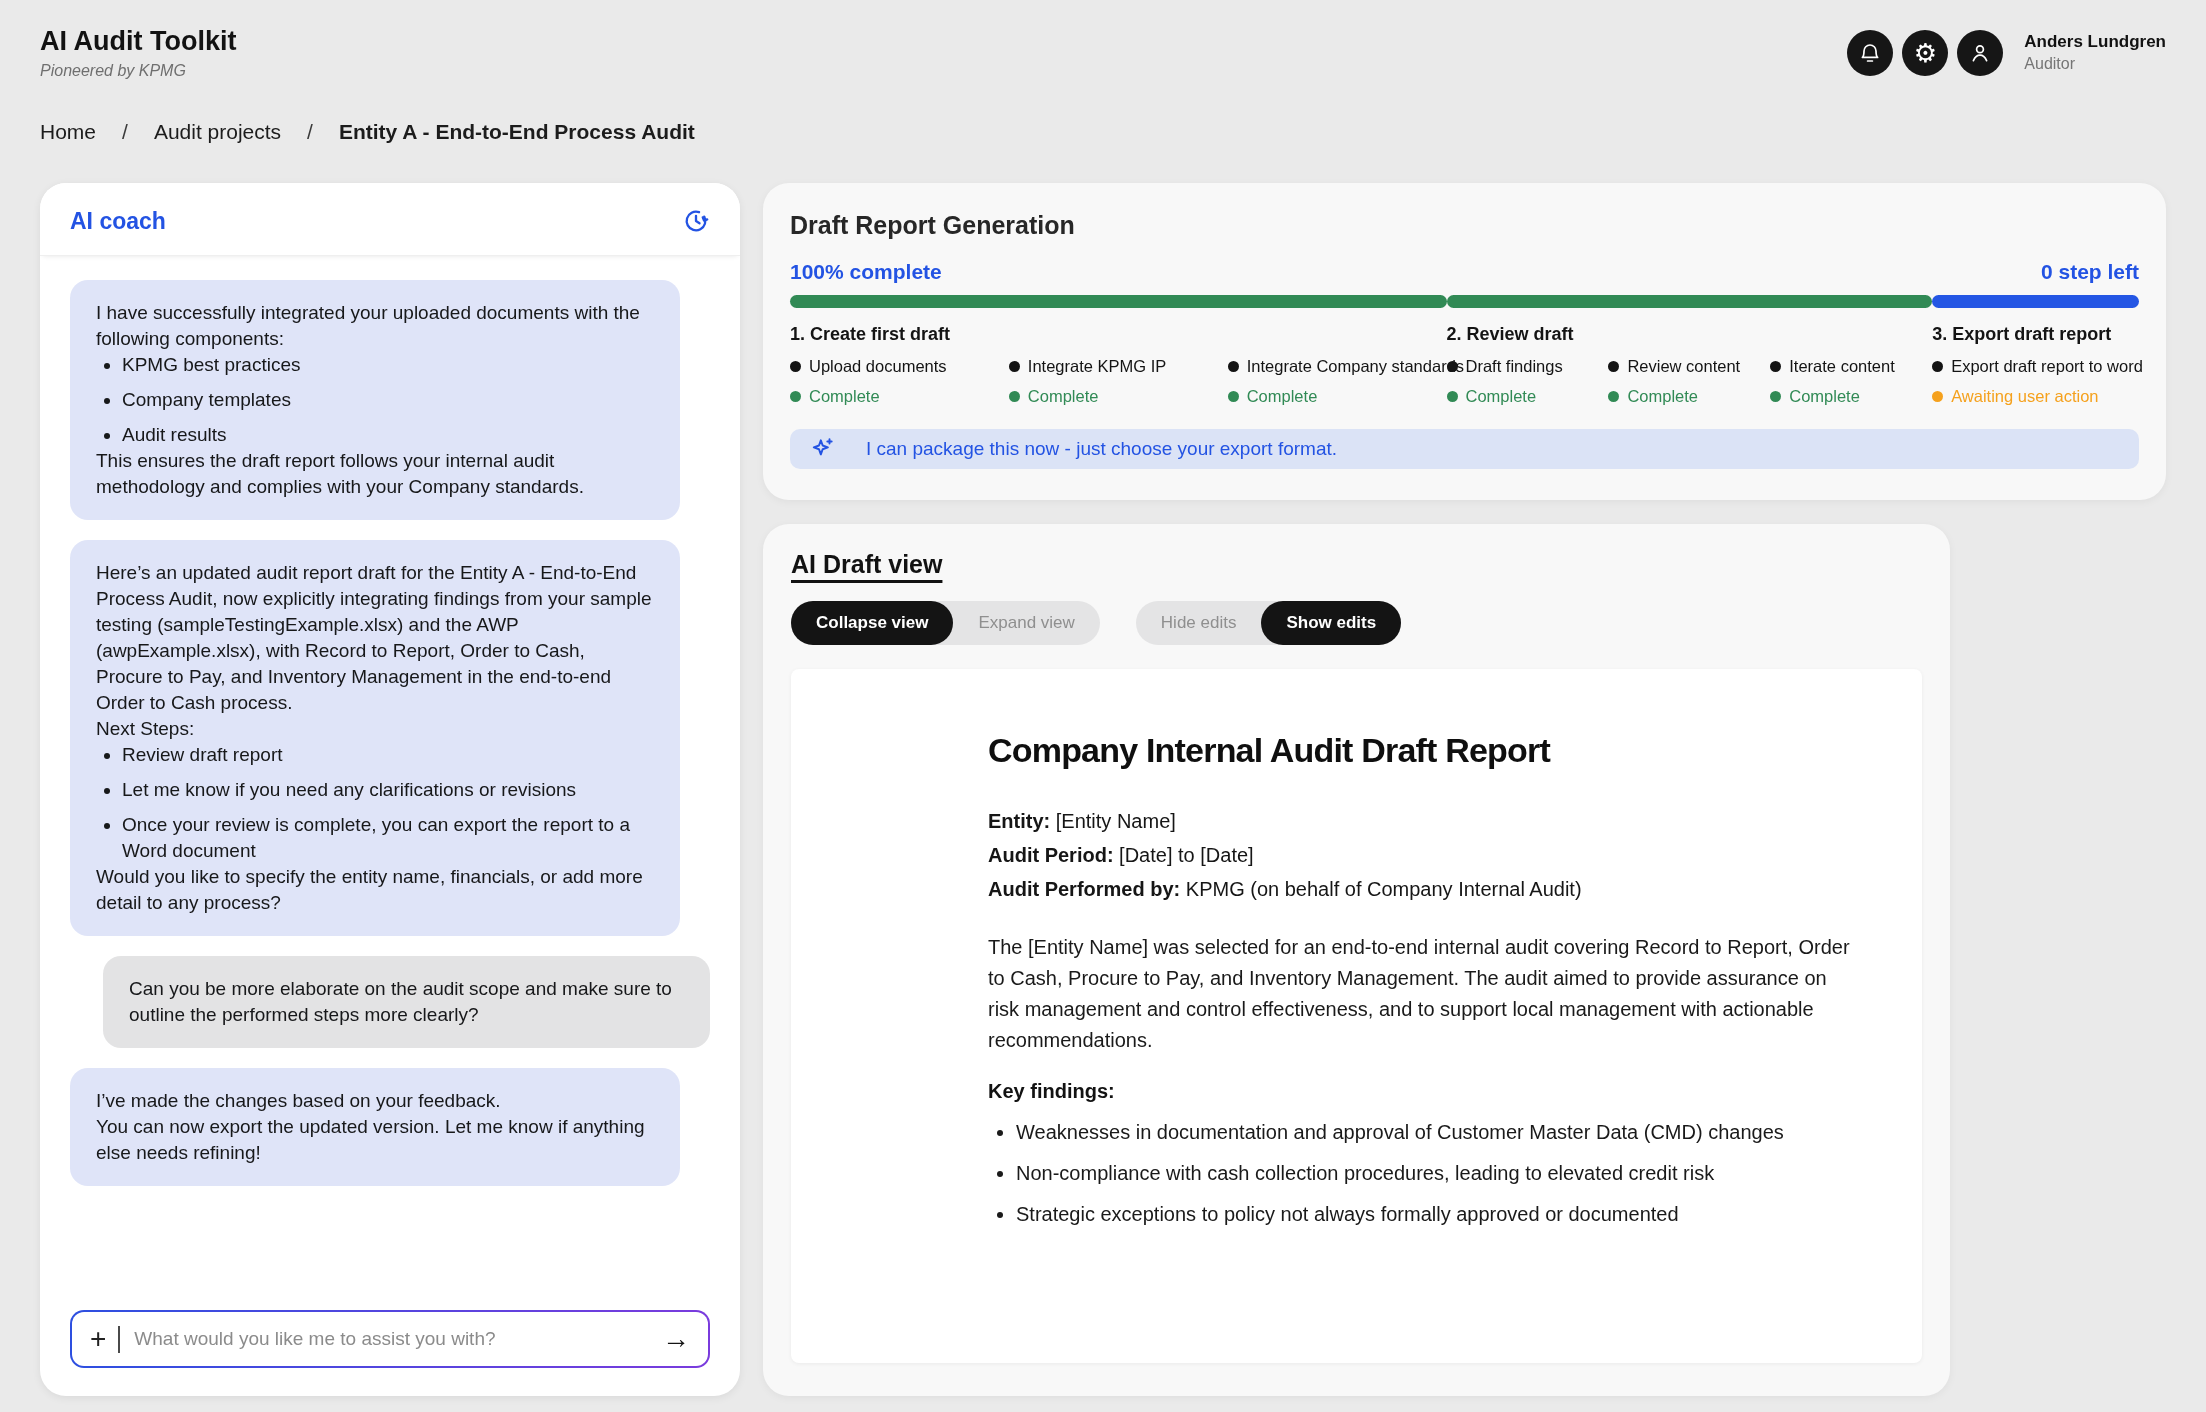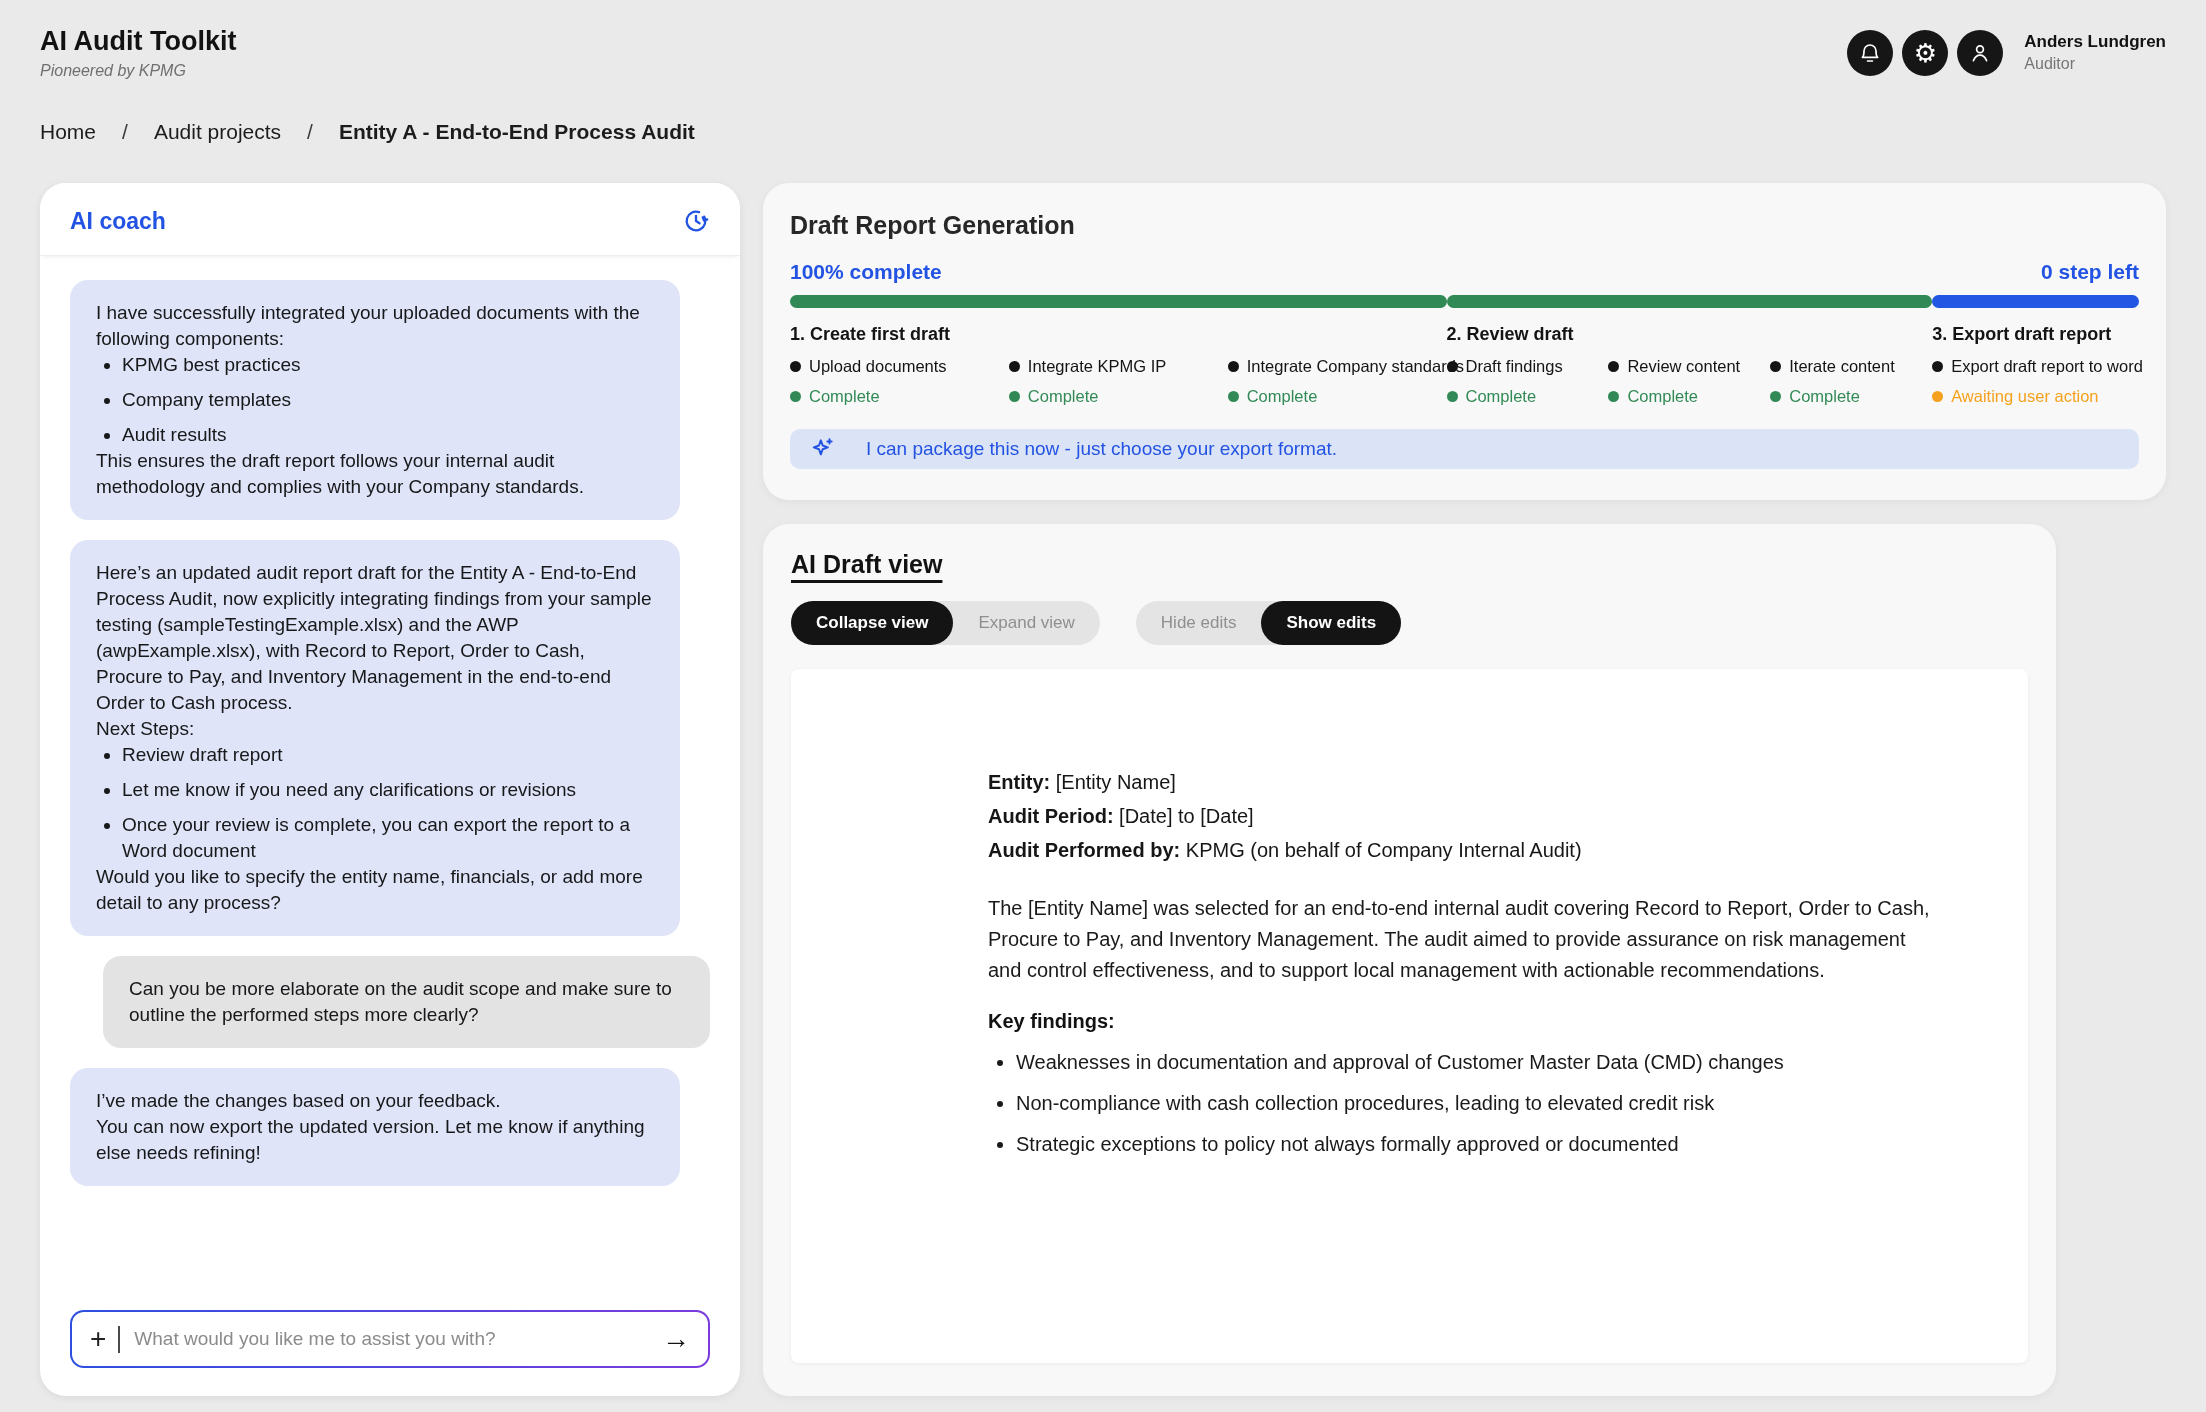--- a/index.html
+++ b/index.html
@@ -58,21 +58,21 @@
   .seg{height:13px;border-radius:7px;}
   .group-heading{margin-top:16px;font-size:18px;font-weight:bold;color:#141414;white-space:nowrap;}
   .substeps{display:flex;margin-top:12px;}
   .substep{flex:1;min-width:0;}
   .sub-label{display:flex;align-items:center;gap:8px;font-size:16.5px;color:#141414;white-space:nowrap;}
   .sub-status{display:flex;align-items:center;gap:8px;font-size:16.5px;margin-top:11px;white-space:nowrap;}
   .dot{width:11px;height:11px;border-radius:50%;display:inline-block;flex:none;}
   .banner{margin-top:23px;background:#dbe3f6;border-radius:10px;padding:7px 20px;display:flex;align-items:center;gap:30px;font-size:19px;color:#2353e3;}
 
   
-  .draft-card{position:absolute;left:763px;top:524px;width:1293px;height:872px;background:#f8f8f8;border-radius:26px;box-shadow:0 2px 8px rgba(0,0,0,0.05);padding:26px 28px;box-sizing:border-box;}
+  .draft-card{position:absolute;left:763px;top:524px;width:1187px;height:872px;background:#f8f8f8;border-radius:26px;box-shadow:0 2px 8px rgba(0,0,0,0.05);padding:26px 28px;box-sizing:border-box;}
   .dv-title{font-size:25px;font-weight:bold;color:#121212;text-decoration:underline;text-decoration-thickness:3px;text-underline-offset:7px;}
   .toggles{display:flex;gap:36px;margin-top:22px;}
   .toggle-group{background:#e4e4e5;border-radius:25px;display:flex;}
   .toggle-option{padding:12px 25px;border-radius:25px;font-size:17px;color:#8f8f8f;cursor:pointer;white-space:nowrap;}
   .toggle-option.active{background:#141414;color:#ffffff;font-weight:bold;}
   .document{margin-top:24px;background:#ffffff;border-radius:8px;height:694px;overflow:hidden;padding:62px 60px 0 197px;box-sizing:border-box;box-shadow:0 1px 4px rgba(0,0,0,0.06);}
   .doc-title{font-size:34px;font-weight:bold;letter-spacing:-0.8px;color:#0f0f0f;}
   .doc-fields{margin-top:34px;font-size:20px;line-height:34px;color:#161616;}
   .doc-section{margin-top:42px;font-size:21.5px;font-weight:bold;color:#121212;}
   .doc-para{margin-top:26px;font-size:20px;line-height:31px;max-width:950px;color:#1a1a1a;}
@@ -285,20 +285,21 @@
         <div class="toggle-group">
           <div class="toggle-option active">Collapse view</div>
           <div class="toggle-option">Expand view</div>
         </div>
         <div class="toggle-group">
           <div class="toggle-option">Hide edits</div>
           <div class="toggle-option active">Show edits</div>
         </div>
       </div>
     <div class="document">
+      <div class="doc-title">Company Internal Audit Draft Report</div>
       <div class="doc-fields">
           <div class="doc-field"><b>Entity:</b> <span>[Entity Name]</span></div>
           <div class="doc-field"><b>Audit Period:</b> <span>[Date] to [Date]</span></div>
           <div class="doc-field"><b>Audit Performed by:</b> <span>KPMG (on behalf of Company Internal Audit)</span></div>
         </div>
       <div class="doc-para">The [Entity Name] was selected for an end-to-end internal audit covering Record to Report, Order to Cash, Procure to Pay, and Inventory Management. The audit aimed to provide assurance on risk management and control effectiveness, and to support local management with actionable recommendations.</div>
       <div class="doc-kf">Key findings:</div>
       <ul class="doc-findings">
           <li>Weaknesses in documentation and approval of Customer Master Data (CMD) changes</li>
           <li>Non-compliance with cash collection procedures, leading to elevated credit risk</li>

